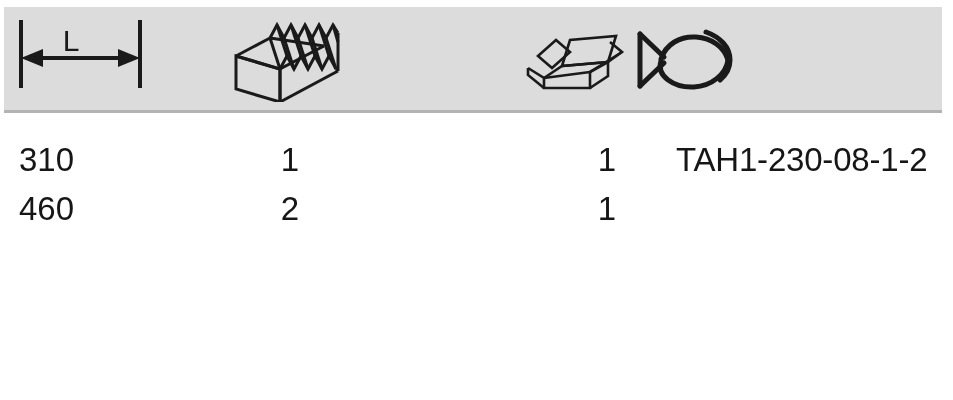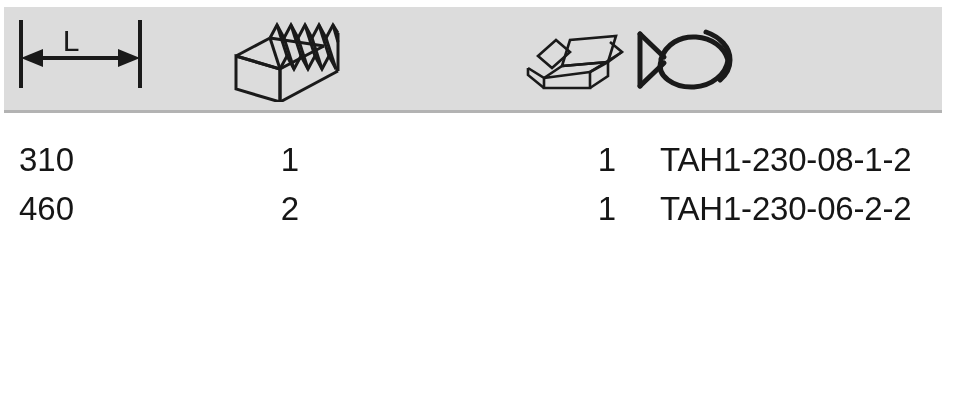--- a/index.html
+++ b/index.html
@@ -82,21 +82,21 @@
     left: 240px;
     width: 100px;
     text-align: center;
   }
   .cell-pack {
     left: 516px;
     width: 100px;
     text-align: right;
   }
   .cell-code {
-    left: 660px;
+    left: 676px;
     text-align: left;
     letter-spacing: -0.2px;
   }
 </style>
 </head>
 <body>
 
 <div id="page">
 
   <div class="header-band"></div>
@@ -203,18 +203,17 @@
       <div class="cell cell-length">310</div>
       <div class="cell cell-qty">1</div>
       <div class="cell cell-pack">1</div>
       <div class="cell cell-code">TAH1-230-08-1-2</div>
     </div>
 
     <div class="row">
       <div class="cell cell-length">460</div>
       <div class="cell cell-qty">2</div>
       <div class="cell cell-pack">1</div>
-      <div class="cell cell-code">TAH1-230-06-2-2</div>
     </div>
 
   </div>
 
 </div>
 
 </body></html>

